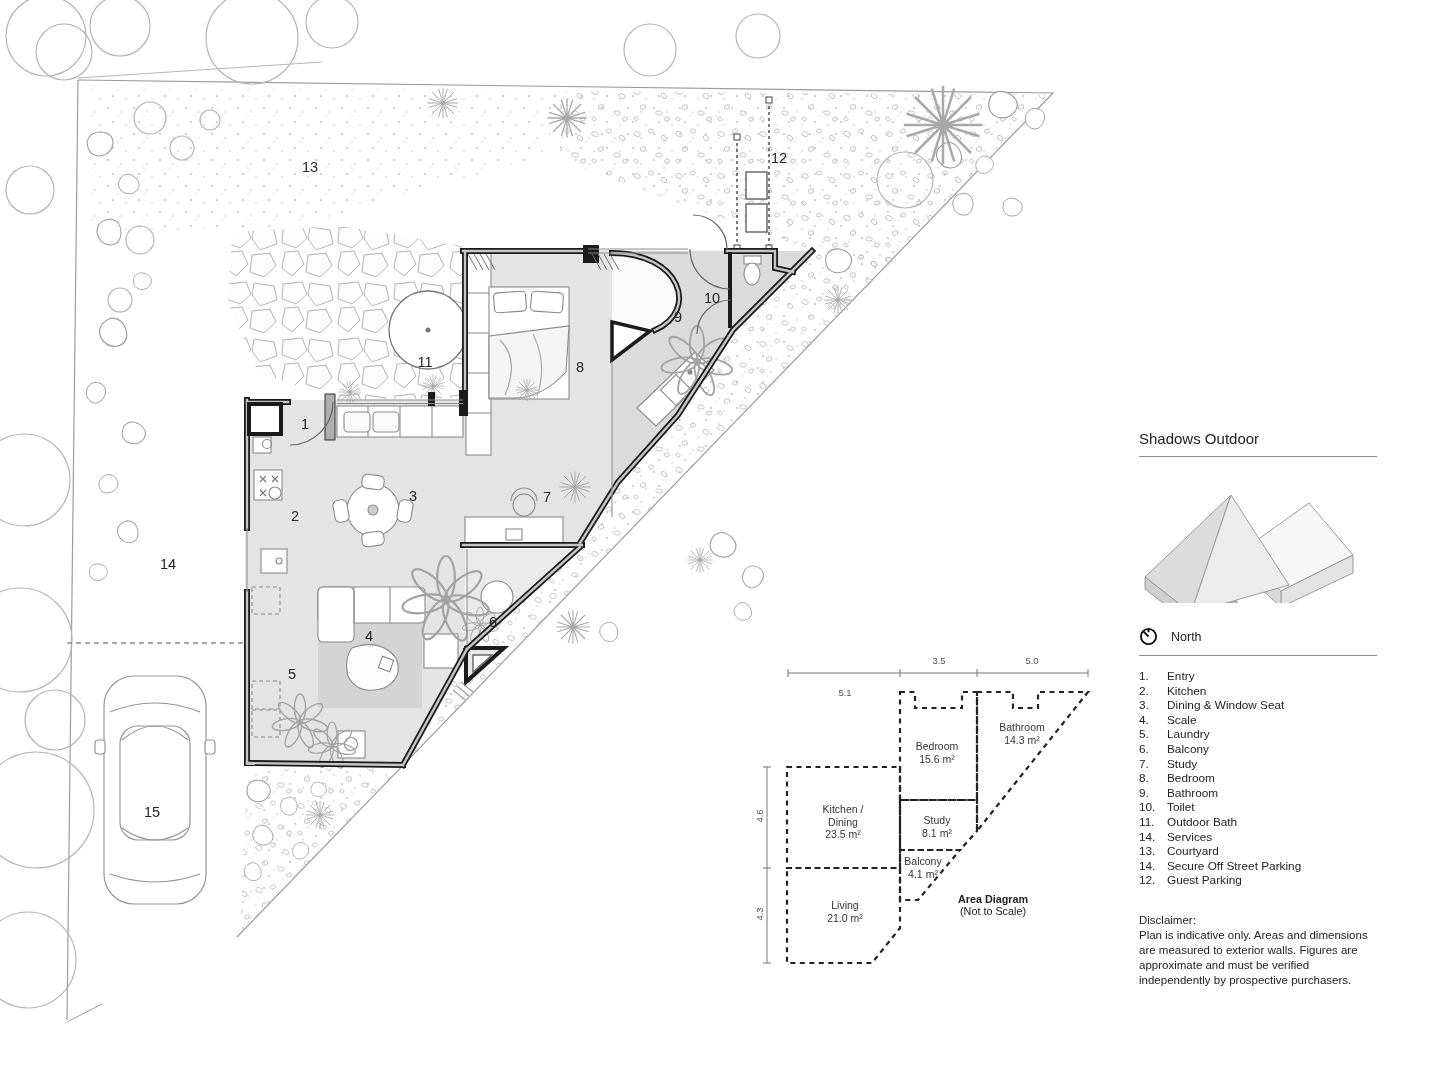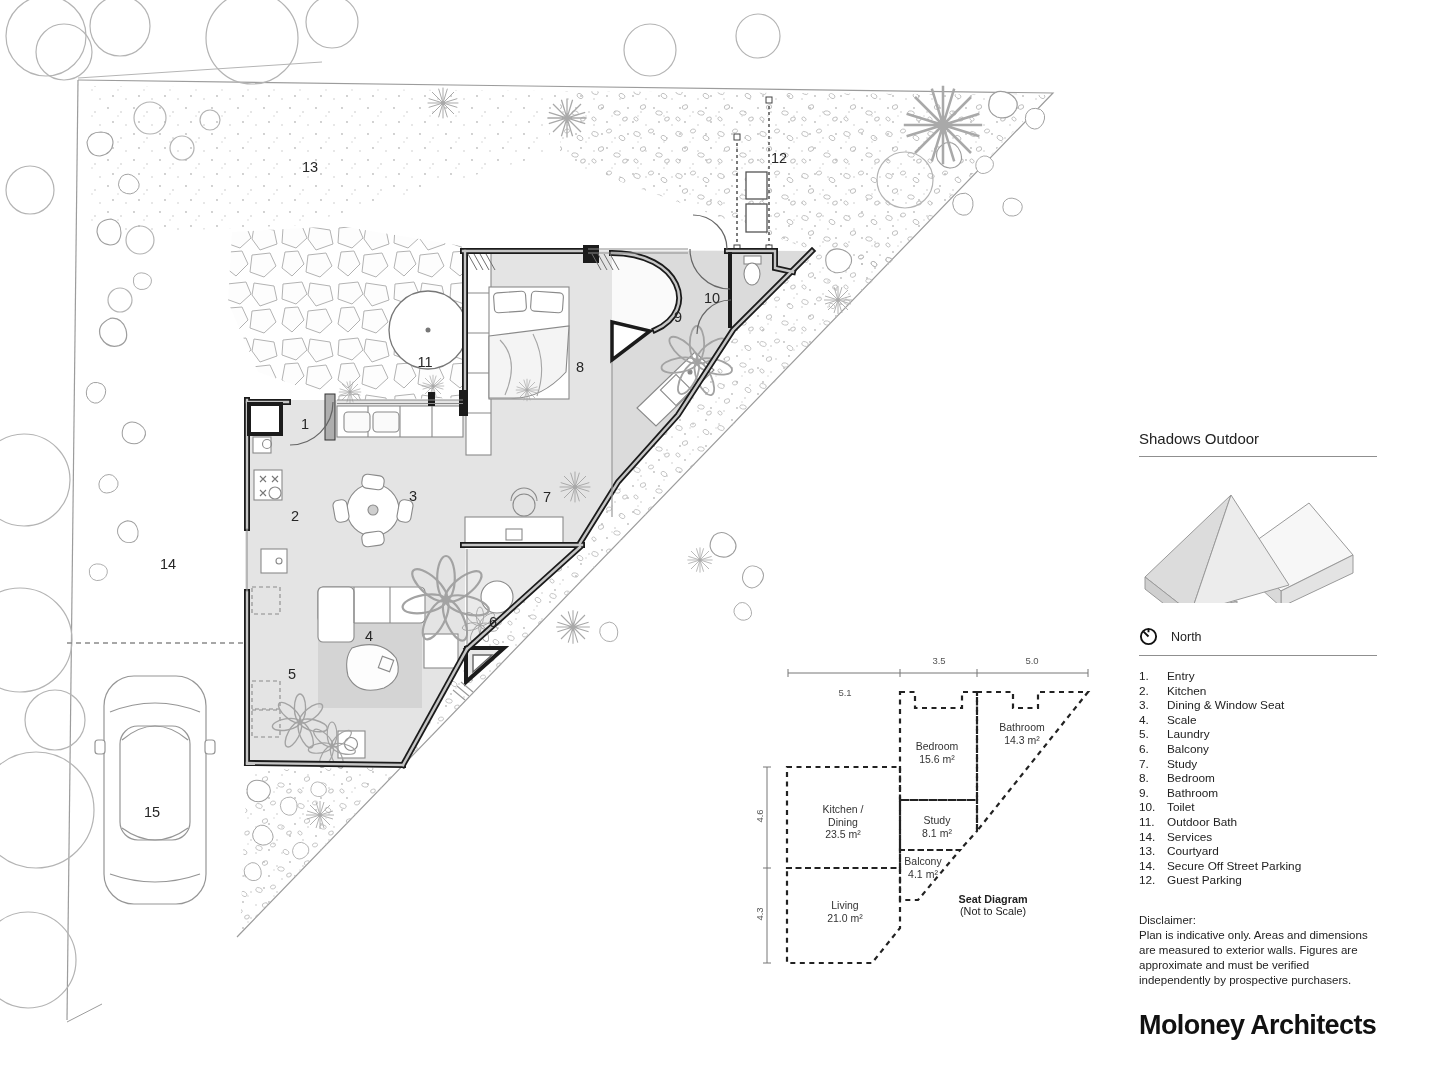--- a/index.html
+++ b/index.html
@@ -401,21 +401,21 @@
         </div>
       </div>
     <div id="ad-dims">
         <div class="ad-dim" style="left: 92px; top: 20px; margin-top: 32px;">5.1</div>
         <div class="ad-dim" style="left: 186px; top: 20px;">3.5</div>
         <div class="ad-dim" style="left: 279px; top: 20px;">5.0</div>
         <div class="ad-dim vert" style="left: 6px; top: 176px;">4.6</div>
         <div class="ad-dim vert" style="left: 6px; top: 274px;">4.3</div>
       </div>
     <div class="ad-cap" style="left:240px;top:265px;">
-      <div class="t">Seat Diagram</div>
+      <div class="t">Area Diagram</div>
       <div class="s">(Not to Scale)</div>
     </div>
   </div>
 
   <div class="side">
     <div class="title">Shadows Outdoor</div>
     <hr class="rule">
 
     <svg class="bldg" width="216" height="130" viewBox="0 0 216 130">
       <g stroke="#9a9a9a" stroke-width="1" stroke-linejoin="round">
@@ -499,15 +499,14 @@
           <span class="num">12.</span>
           <span>Guest Parking</span>
         </div>
       </div>
 
     <div class="disclaimer">
       <div>Disclaimer:</div>
       <div>Plan is indicative only. Areas and dimensions are measured to exterior walls. Figures are approximate and must be verified independently by prospective purchasers.</div>
     </div>
 
-    <div class="logo">Moloney Architects</div>
   </div>
 </div>
 
 </body></html>

